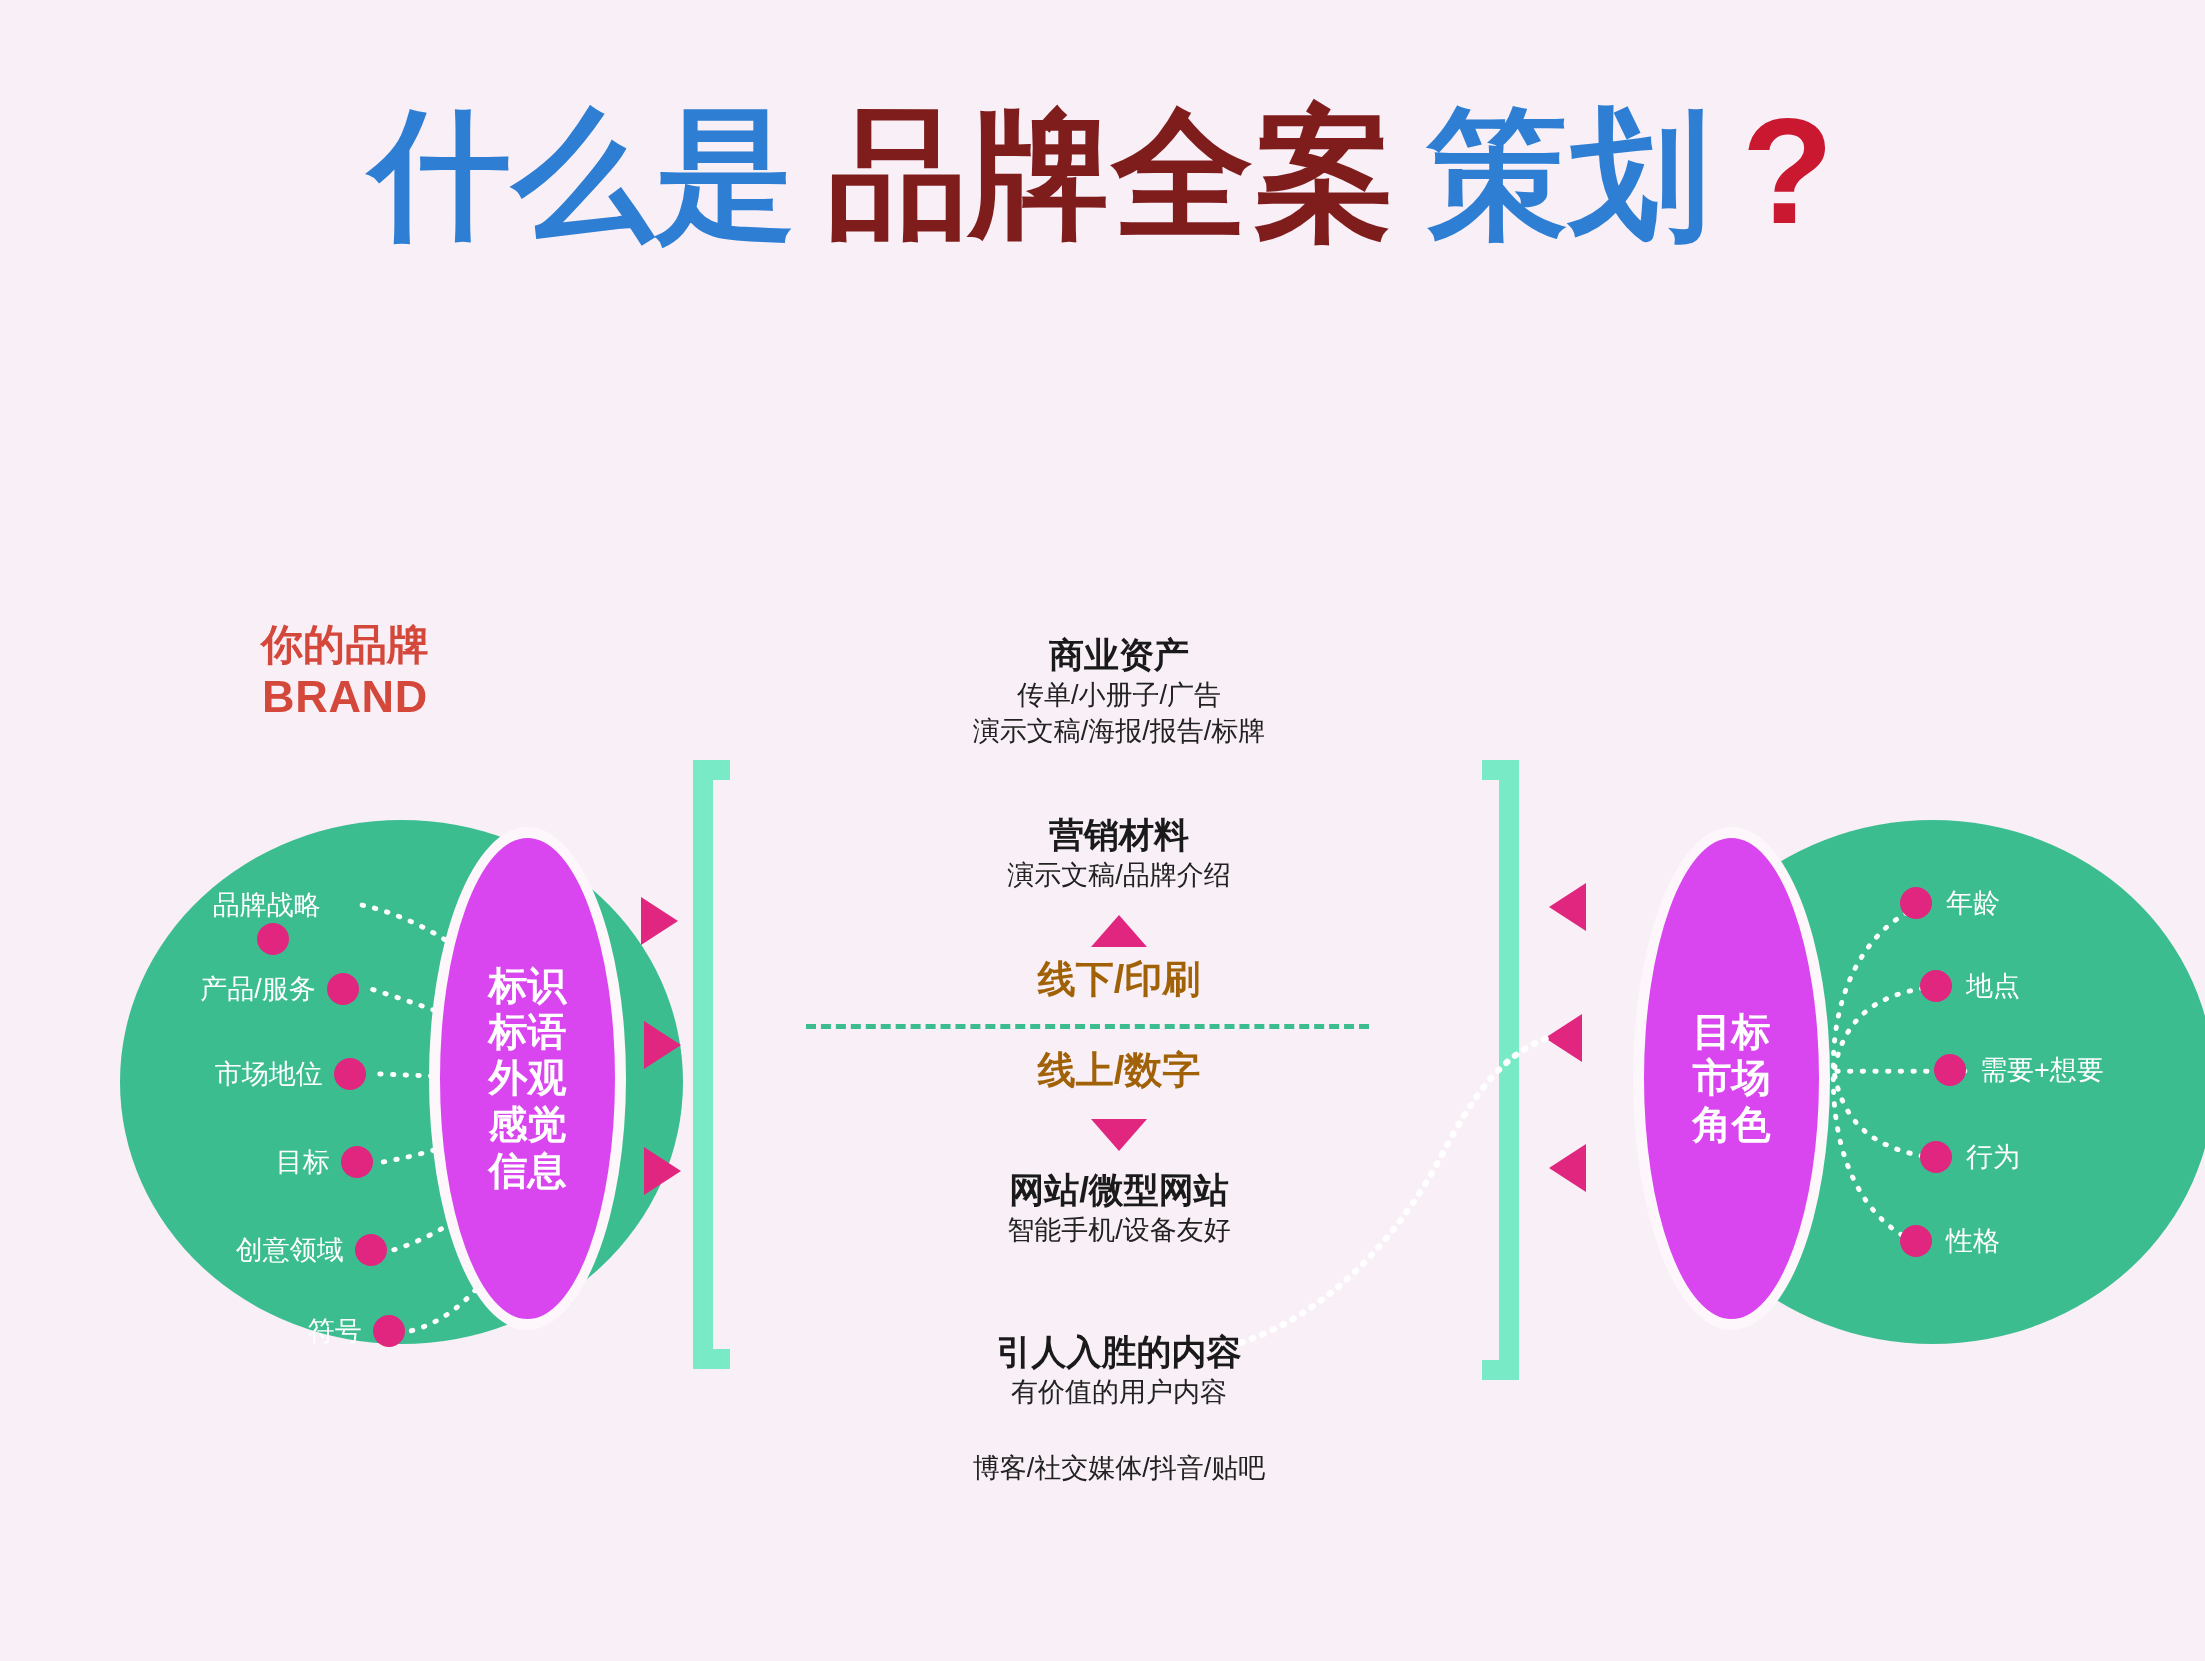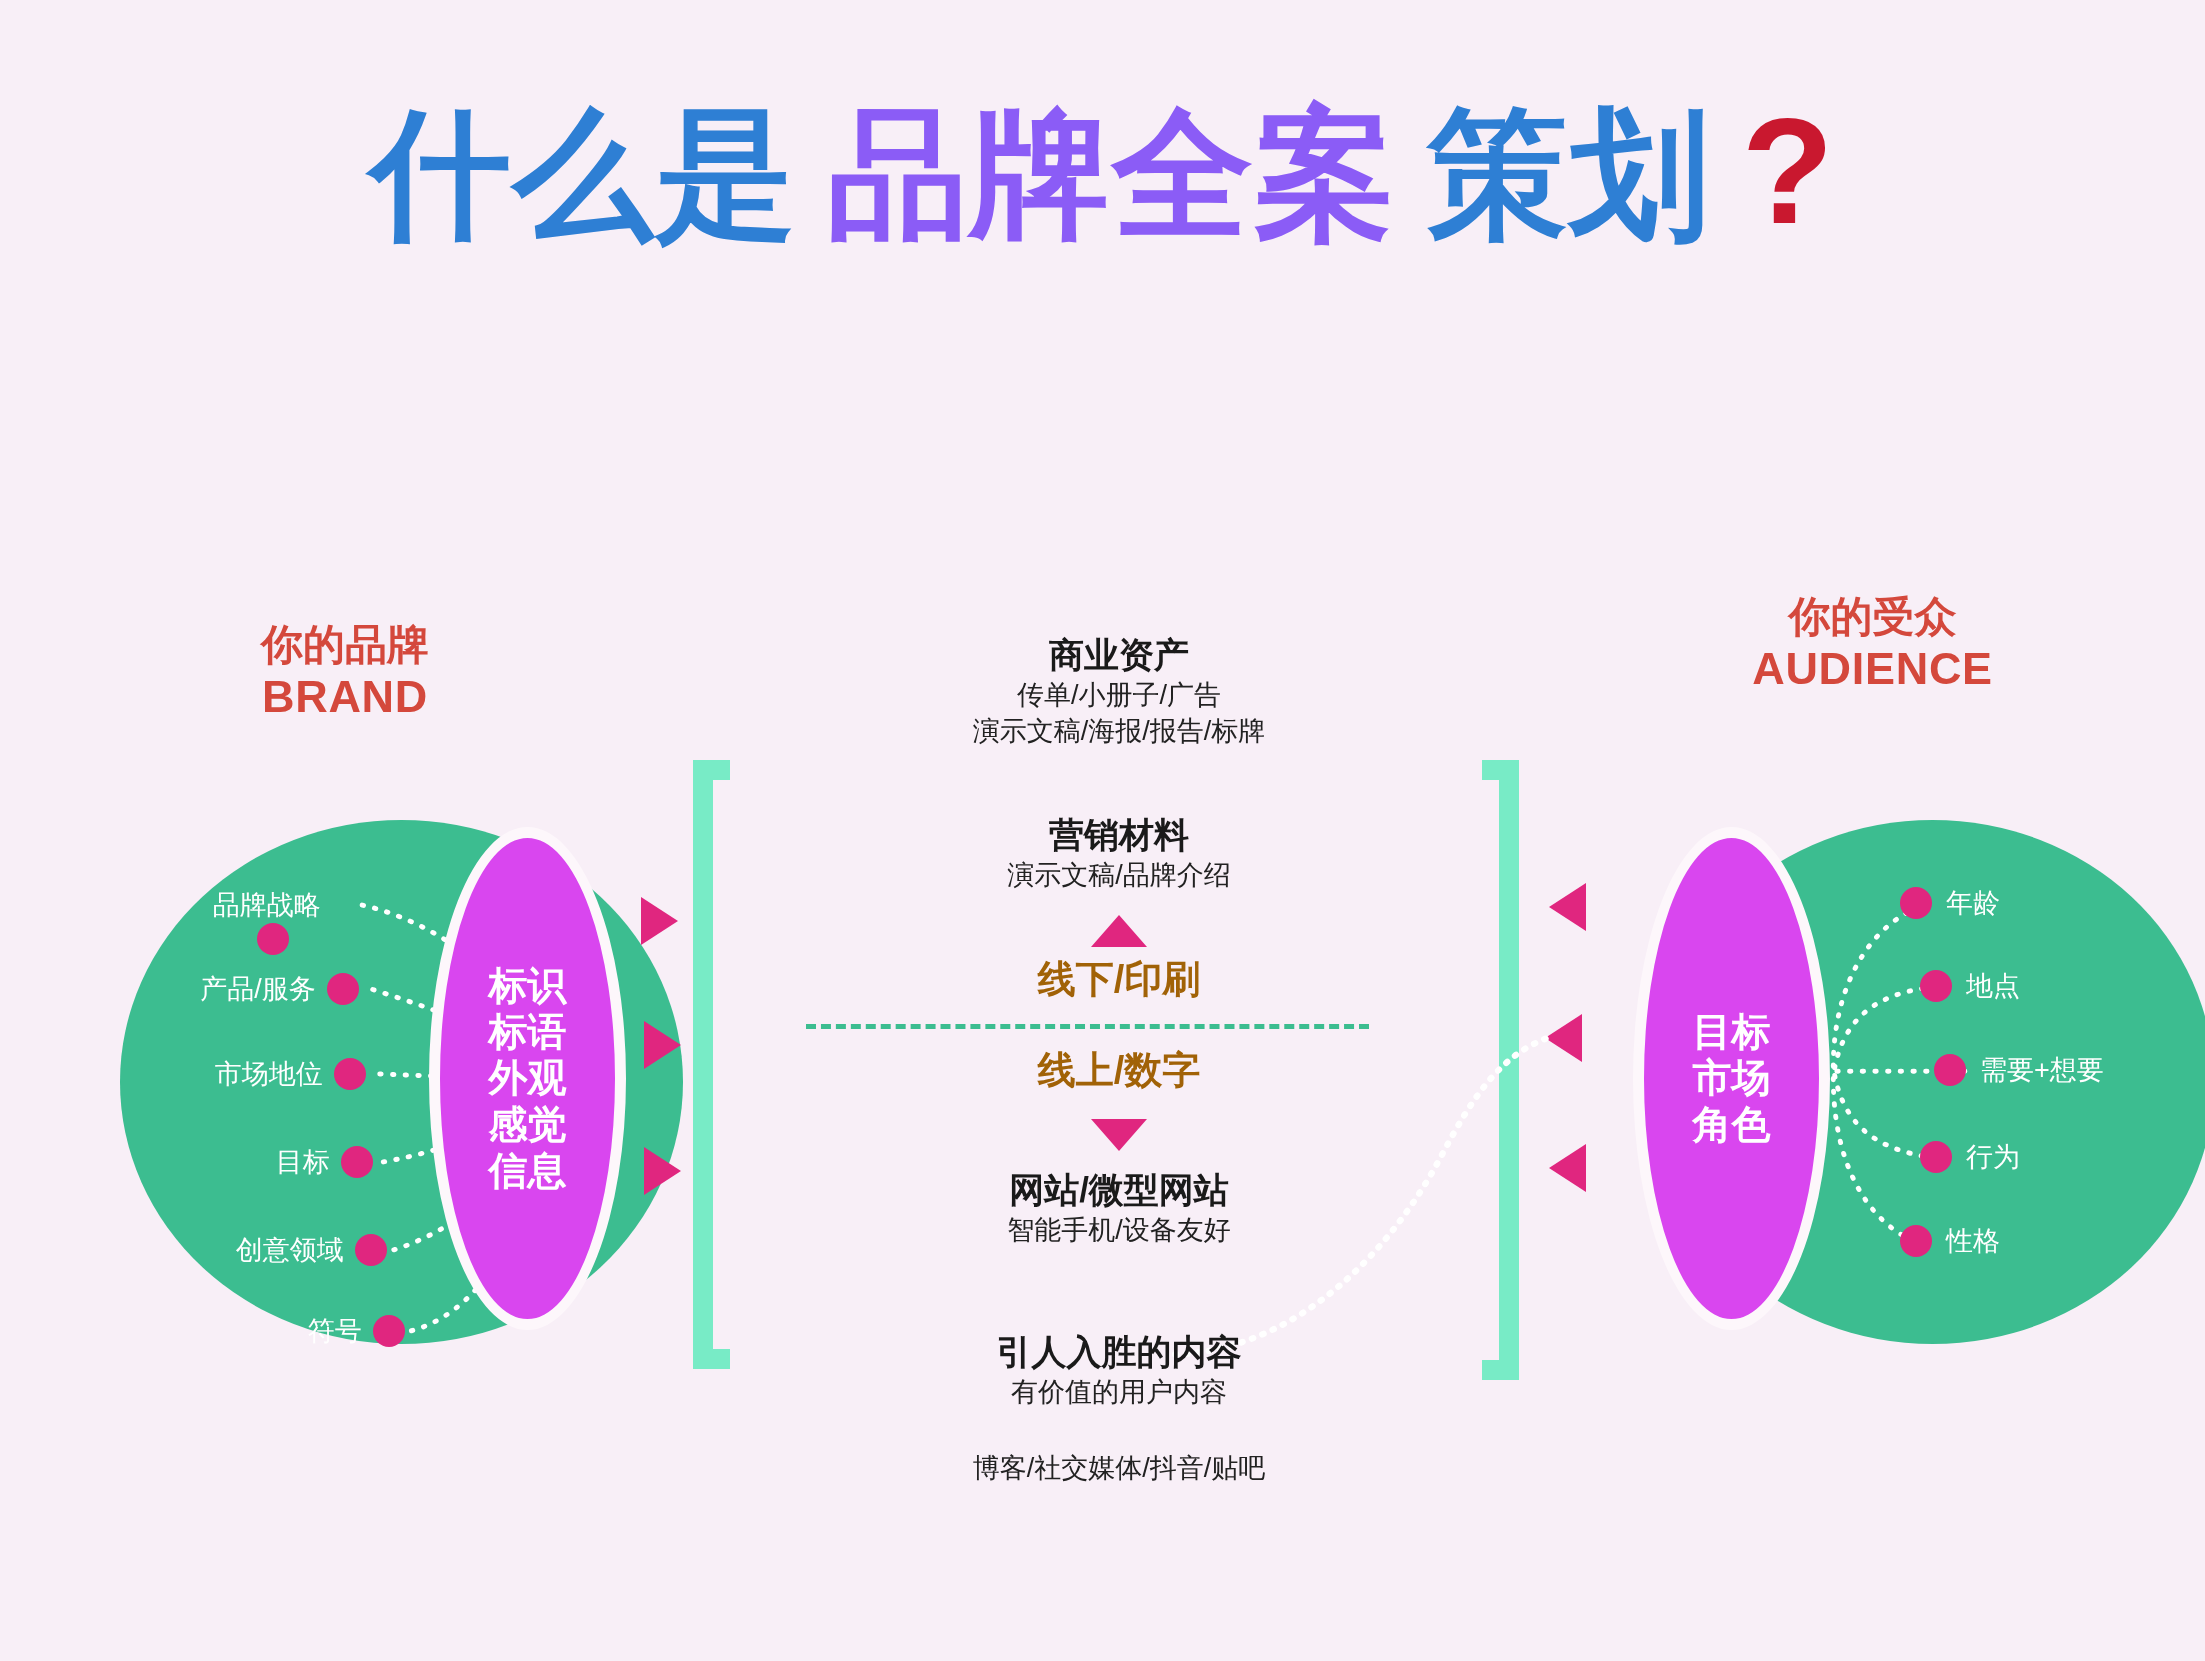--- a/index.html
+++ b/index.html
@@ -14,21 +14,21 @@
 
   
   .title{
     position:absolute;left:0;top:84px;width:2205px;
     text-align:center;
     font-size:141px;font-weight:bold;line-height:1.15;
     white-space:nowrap;
     letter-spacing:1.4px;
   }
   .t-blue{color:#2e7fd4;}
-  .t-pink{color:#8b5cf6;}
+  .t-pink{color:#7f1d1d;}
   .t-red{color:#c9182f;font-size:151px;}
   .t-sp{display:inline-block;width:30px;}
 
   
   .hdr{position:absolute;text-align:center;color:#d4483c;font-weight:bold;line-height:1.22;}
   .hdr .cn{font-size:42px;display:block;}
   .hdr .en{font-size:45px;display:block;letter-spacing:0.7px;}
 
   #hdr-brand{left:127px;top:619px;width:436px;}
   #hdr-audience{left:1626px;top:591px;width:493px;}
@@ -99,24 +99,20 @@
 
   <div class="title">
     <span class="t-blue">什么是</span><span class="t-sp"></span><span class="t-pink">品牌全案</span><span class="t-sp"></span><span class="t-blue">策划</span><span class="t-sp"></span><span class="t-red">?</span>
   </div>
 
   <div class="hdr" id="hdr-brand">
     <span class="cn">你的品牌</span>
     <span class="en">BRAND</span>
   </div>
 
-  <div class="hdr" id="hdr-audience">
-    <span class="cn">你的受众</span>
-    <span class="en">AUDIENCE</span>
-  </div>
 
 
   <div class="green-blob" id="green-left"></div>
 
   <svg class="conn-svg" style="left:232px;top:831px;" width="394" height="507" viewBox="0 0 560 720">
     <g fill="none" stroke="#ffffff" stroke-width="7" stroke-linecap="round" stroke-dasharray="2 16">
       <path d="M 185 105 C 300 130 430 230 470 355"></path>
       <path d="M 200 225 C 310 260 420 300 470 355"></path>
       <path d="M 210 345 C 320 350 420 350 470 355"></path>
       <path d="M 215 470 C 330 450 430 400 470 358"></path>

